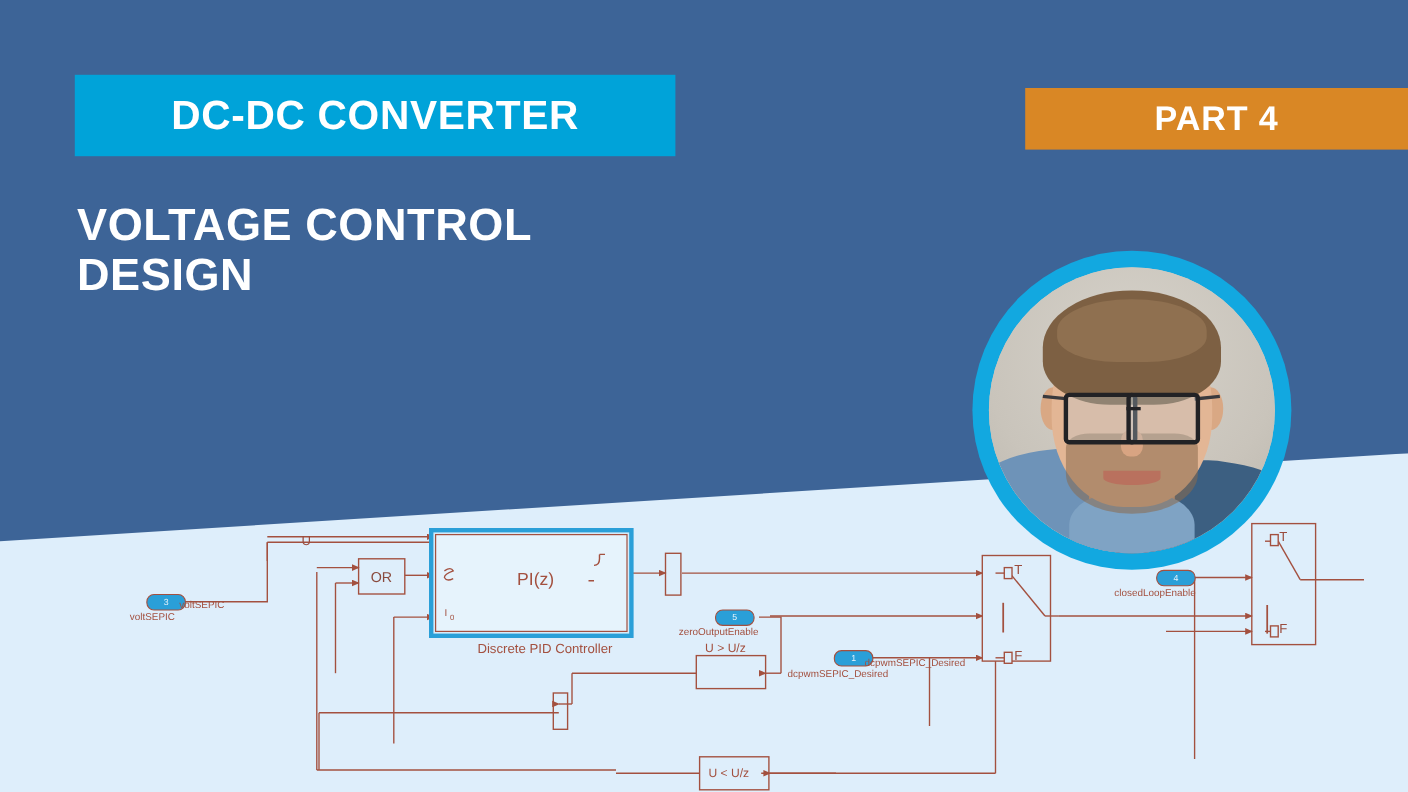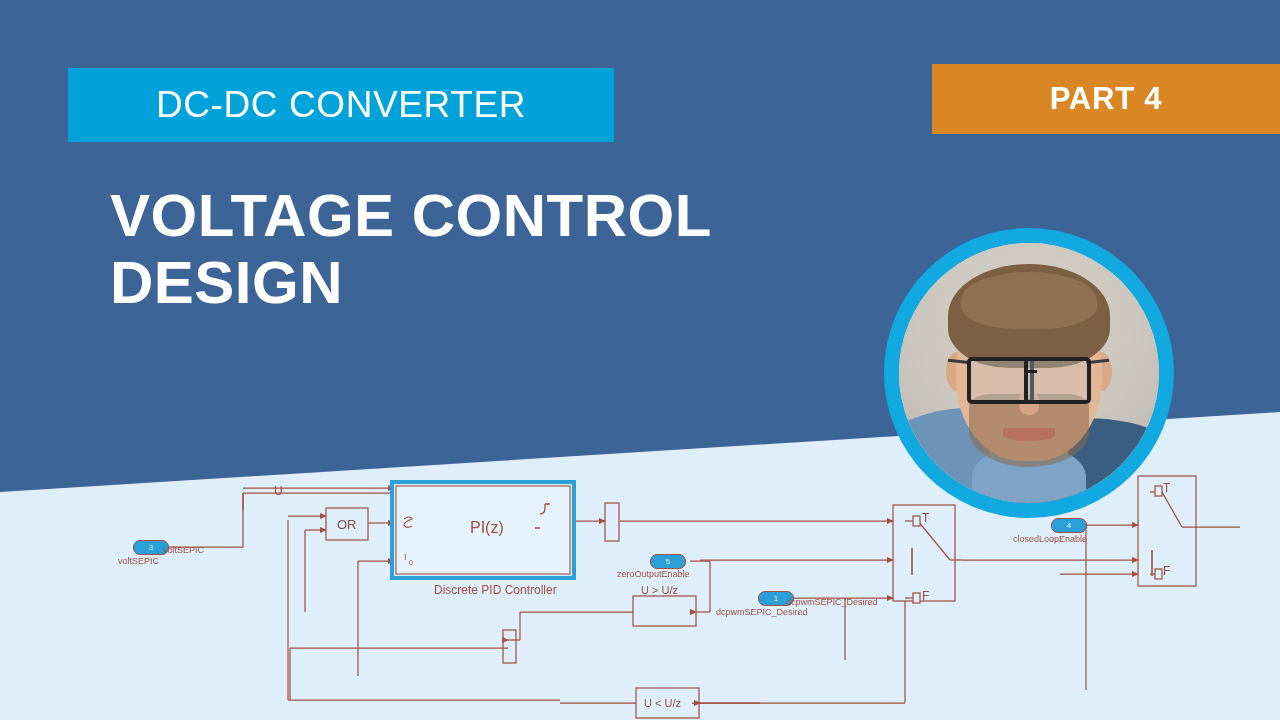--- a/index.html
+++ b/index.html
@@ -20,37 +20,37 @@
   
   .diagram{position:absolute;left:0;top:0;width:1280px;height:720px;}
   .diagram svg{position:absolute;left:0;top:0;}
 
   
   .badge-cyan{
     position:absolute;left:68px;top:68px;width:546px;height:74px;
     background:#00a3d9;display:flex;align-items:center;justify-content:center;
   }
   .badge-cyan span{
-    color:#ffffff;font-size:37px;font-weight:normal;letter-spacing:0.6px;
+    color:#ffffff;font-size:37px;font-weight:bold;letter-spacing:0.6px;
     font-family:"Liberation Sans", sans-serif;
   }
   .badge-orange{
-    position:absolute;left:932px;top:64px;width:348px;height:70px;
+    position:absolute;left:932px;top:80px;width:348px;height:56px;
     background:#d98725;display:flex;align-items:center;justify-content:center;
   }
   .badge-orange span{
     color:#ffffff;font-size:31px;font-weight:bold;letter-spacing:0.8px;
     font-family:"Liberation Sans", sans-serif;
   }
 
   
   .title{
     position:absolute;left:70px;top:182px;width:780px;
-    color:#ffffff;font-size:60px;font-weight:bold;line-height:1.12;
-    letter-spacing:0.5px;font-family:"Liberation Sans", sans-serif;margin-left:40px;
+    color:#ffffff;font-size:41px;font-weight:bold;line-height:1.12;
+    letter-spacing:0.5px;font-family:"Liberation Sans", sans-serif;
   }
   .title .l2{display:block;}
 
   
   .avatar-wrap{
     position:absolute;left:884px;top:228px;width:290px;height:290px;
     border-radius:50%;background:#12a8e0;
     box-sizing:border-box;padding:15px;
   }
   .avatar-inner{

